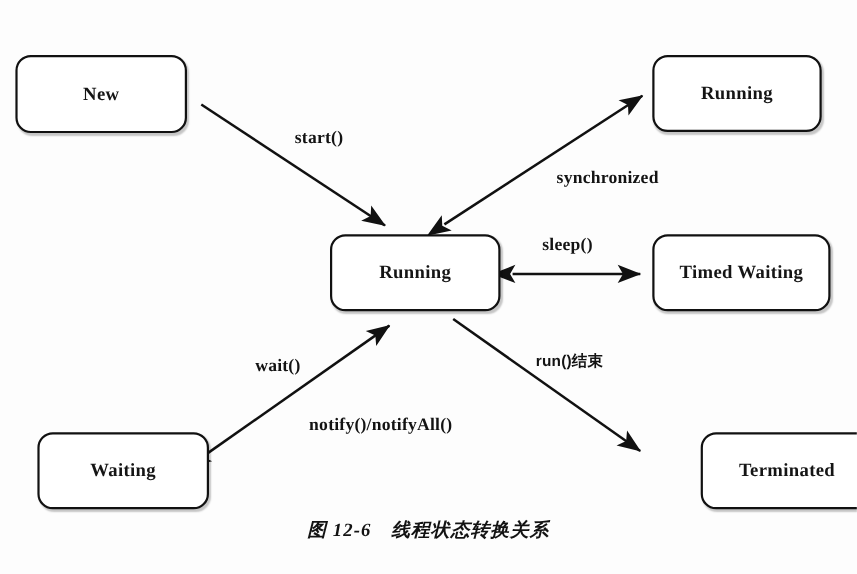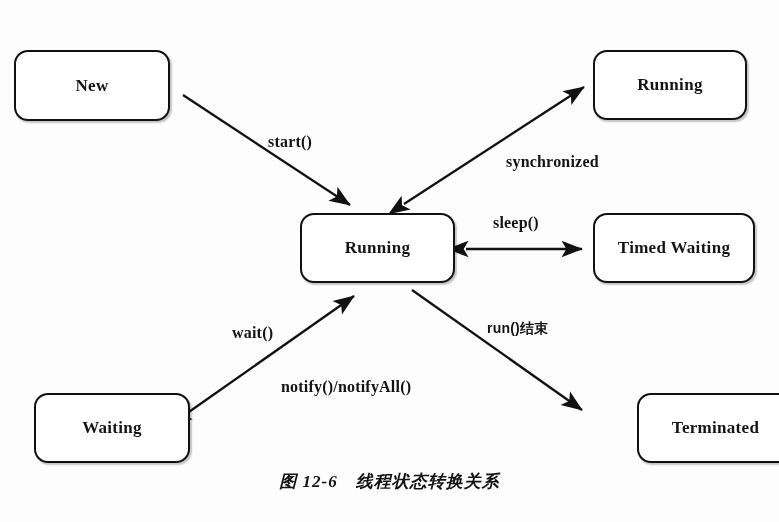--- a/index.html
+++ b/index.html
@@ -117,21 +117,21 @@
   </div>
 
   <div class="state-box" style="left:22px; top:393px; width:156px; height:70px;margin-left:12px;">
     <span class="state-label">Waiting</span>
   </div>
 
   <div class="state-box" style="left:593px; top:393px; width:157px; height:70px;margin-left:44px;">
     <span class="state-label">Terminated</span>
   </div>
 
-  <div class="edge-label" style="left:268px; top:117px;margin-top:16px;">start()</div>
+  <div class="edge-label" style="left:268px; top:117px;">start()</div>
 
   <div class="edge-label" style="left:506px; top:153px;">synchronized</div>
 
   <div class="edge-label" style="left:493px; top:214px;">sleep()</div>
 
   <div class="edge-label" style="left:232px; top:324px;">wait()</div>
 
   <div class="edge-label" style="left:257px; top:378px;margin-left:24px;">notify()/notifyAll()</div>
 
   <div class="edge-label cjk" style="left:487px; top:320px;">run()结束</div>

